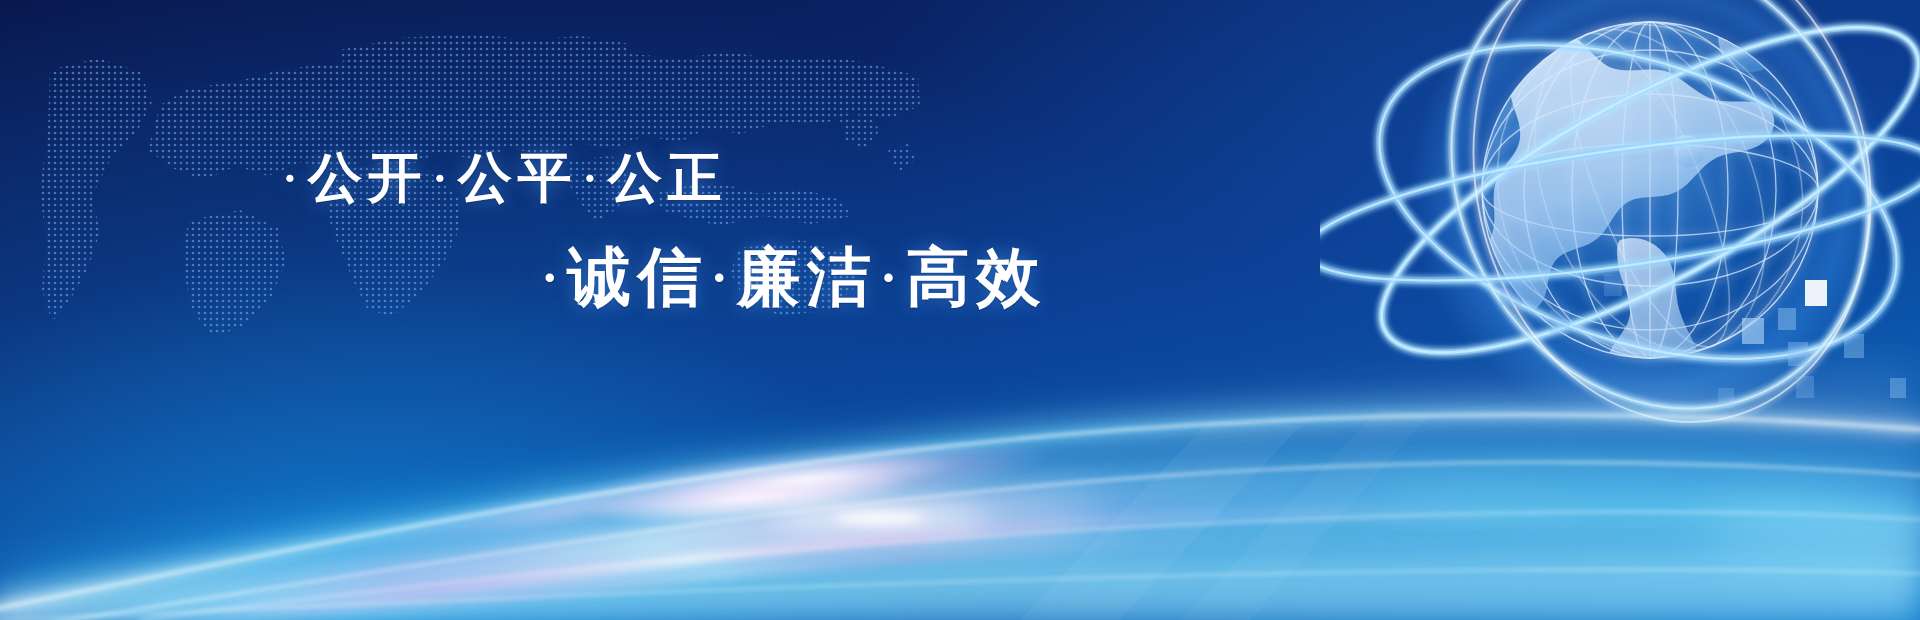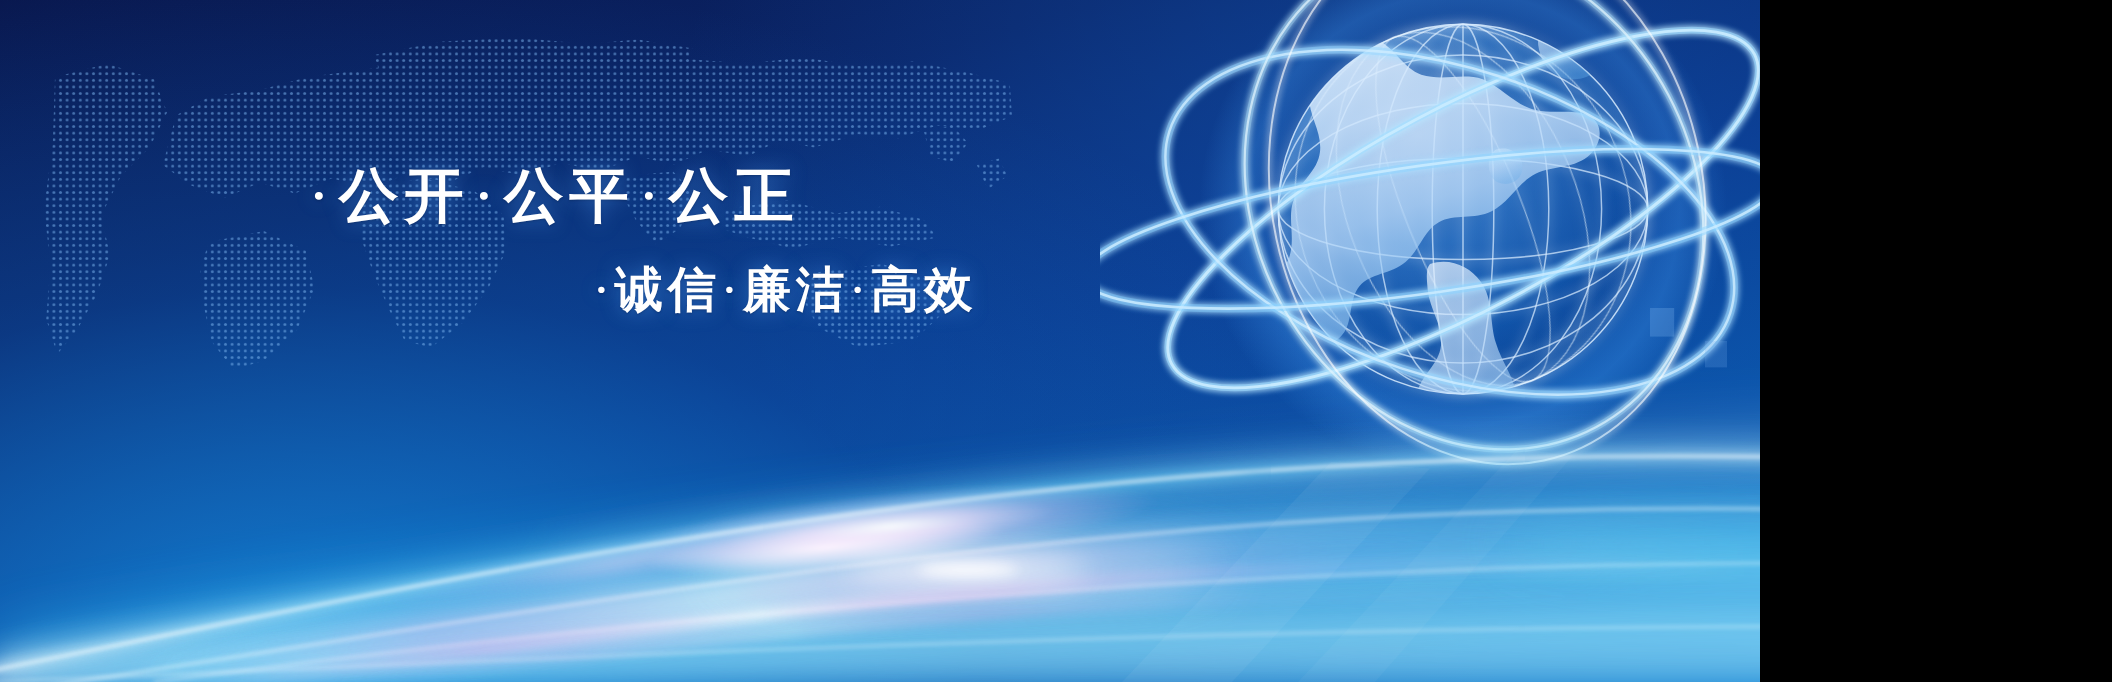--- a/index.html
+++ b/index.html
@@ -1,21 +1,21 @@
 <!DOCTYPE html>
 <html><head>
 <meta charset="utf-8">
 <title>Banner</title>
 <style>
   html,body{margin:0;padding:0;background:#000;}
   *{box-sizing:border-box;}
 
   #banner{
     position:relative;
-    width:1600px;
+    width:1920px;
     height:620px;
     overflow:hidden;
     font-family:"Liberation Serif","DejaVu Serif",serif;
     background:
       radial-gradient(ellipse 1500px 900px at 18% 100%, rgba(22,140,220,0.85) 0%, rgba(14,90,175,0.35) 40%, rgba(0,0,0,0) 72%),
       radial-gradient(ellipse 900px 700px at 78% 18%, rgba(18,80,170,0.55) 0%, rgba(0,0,0,0) 70%),
       linear-gradient(165deg, #09184f 0%, #0a2466 26%, #0a3a8e 52%, #0a55ab 74%, #0c72c8 100%);
     isolation:isolate;
   }
 
@@ -57,21 +57,21 @@
   }
   .tline{
     position:absolute;
     color:#ffffff;
     white-space:nowrap;
     font-weight:700;
     letter-spacing:.10em;
     text-shadow:0 0 18px rgba(90,170,255,.45), 0 1px 2px rgba(0,20,60,.45);
   }
   #line1{ left:278px; top:142px; font-size:54px; }
-  #line2{ left:540px; top:234px; font-size:44px; }
+  #line2{ left:540px; top:234px; font-size:64px; }
   .tline .sep{ font-size:.82em; padding:0 .10em; position:relative; top:-.07em; }
   .tline .ch{ padding:0 .02em; }
   #line2 .sep{ padding:0 .02em; }
 </style>
 </head>
 <body>
 
 <div id="banner">
 
   <div id="worldmap">

